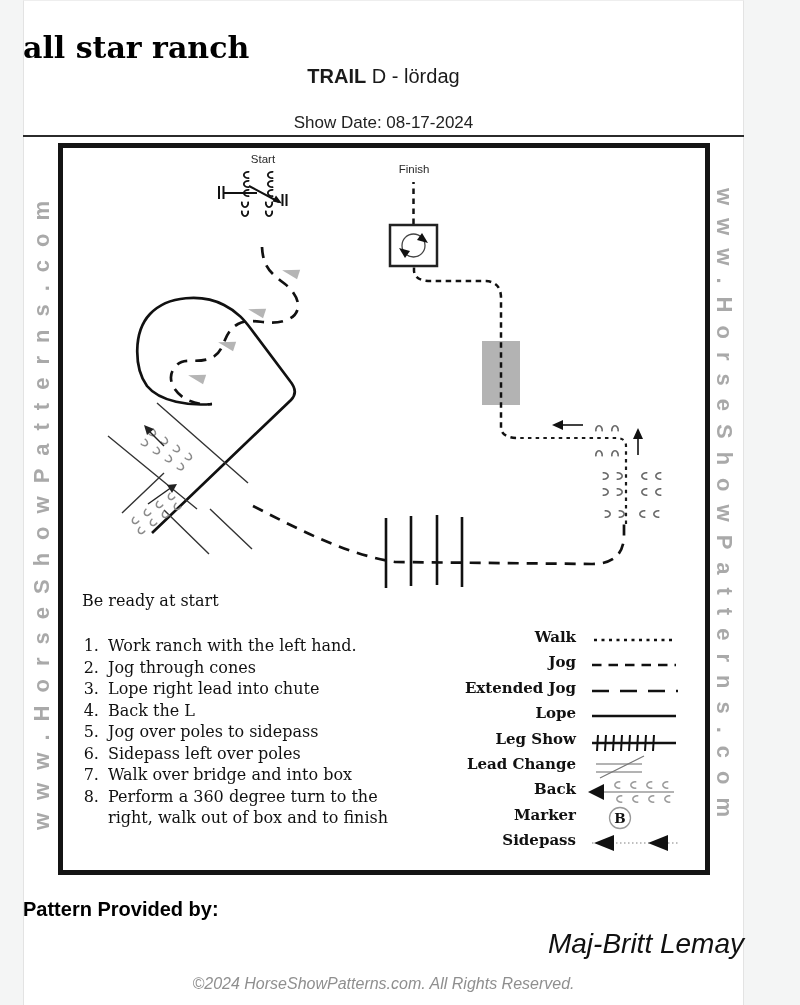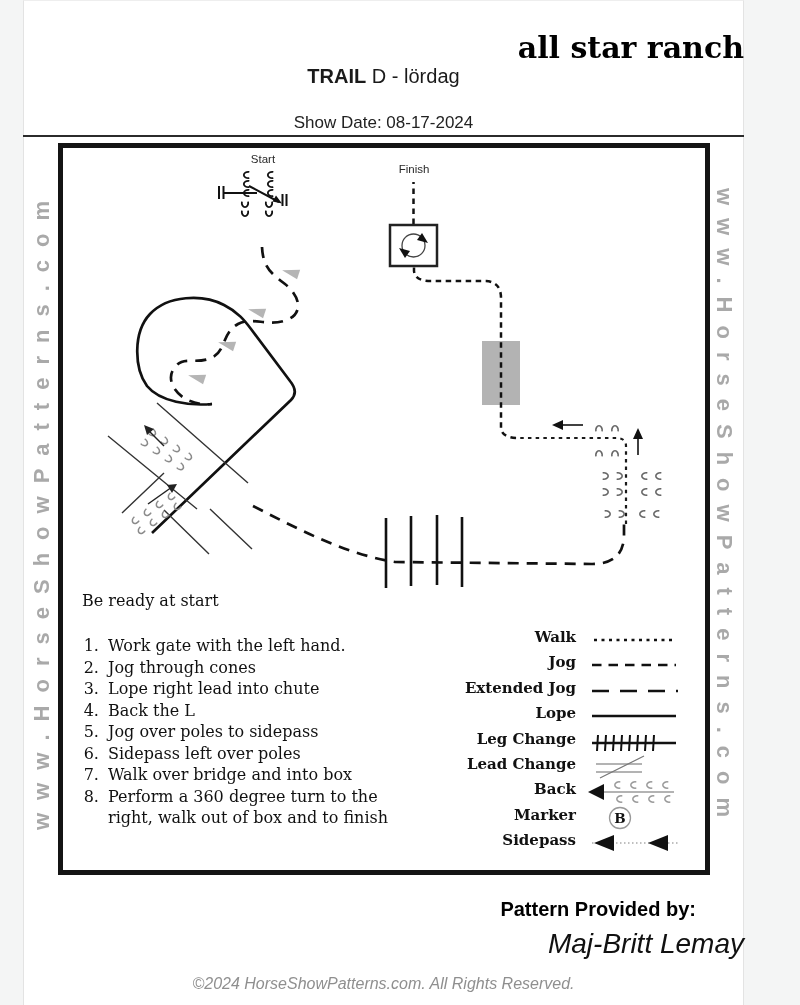--- a/index.html
+++ b/index.html
@@ -1,21 +1,21 @@
 <!DOCTYPE html>
 <html><head>
 <meta charset="utf-8">
 <style>
   html,body{margin:0;padding:0;background:#f4f5f5;}
   .screen{position:relative;width:800px;height:1005px;background:#f4f5f5;overflow:hidden;
           font-family:"Liberation Sans",sans-serif;color:#111;}
   .page{position:absolute;left:23px;top:0;width:721px;height:1005px;background:#fff;
         border-left:1px solid #e3e3e3;border-right:1px solid #e3e3e3;border-top:1px solid #eee;box-sizing:border-box;}
   
-  .title{position:absolute;left:23px;width:721px;top:30px;text-align:right;
+  .title{position:absolute;left:23px;width:721px;top:30px;text-align:left;
          font-family:"DejaVu Serif",serif;font-weight:bold;font-size:30px;color:#000;}
   .trailline{position:absolute;left:23px;width:721px;top:65px;text-align:center;font-size:20px;color:#1a1a1a;}
   .trailline .b{font-weight:bold;}
   .showdate{position:absolute;left:23px;width:721px;top:113px;text-align:center;
             font-size:17px;color:#222;}
   .toprule{position:absolute;left:23px;top:135px;width:721px;border-top:2px solid #2b2b2b;}
   
   .wm{position:absolute;white-space:nowrap;font-weight:bold;font-size:22px;letter-spacing:13px;
       color:#a9a9a9;}
   .wm-left{left:42px;top:509px;transform:translate(-50%,-50%) rotate(-90deg);}
@@ -30,21 +30,21 @@
   .instructions ol{margin:0;padding-left:22px;list-style:decimal outside;}
   .instructions li{line-height:21.5px;padding-left:4px;}
   
   .legend{position:absolute;left:448px;top:628px;width:238px;}
   .lrow{display:flex;align-items:flex-start;height:25.4px;}
   .llabel{width:128px;text-align:right;font-family:"DejaVu Serif",serif;font-weight:bold;
           font-size:15px;color:#111;}
   .lsym{width:96px;height:24px;margin-left:10px;}
   
   .pageref{position:absolute;left:23px;width:686px;top:882px;text-align:right;font-weight:bold;font-size:12.5px;}
-  .providedby{position:absolute;left:23px;width:673px;top:898px;text-align:right;
+  .providedby{position:absolute;left:23px;width:673px;top:898px;text-align:left;
               font-weight:bold;font-size:20px;color:#000;}
   .provider{position:absolute;left:23px;width:721px;top:928px;text-align:right;
             font-style:italic;font-size:28px;color:#111;}
   .copyright{position:absolute;left:23px;width:721px;top:975px;text-align:center;
              font-style:italic;font-size:16px;color:#8f8f8f;}
 </style>
 </head>
 <body>
 
 <div class="screen">
@@ -174,21 +174,21 @@
       <rect x="390" y="225" width="47" height="41" fill="#fff" stroke="#222" stroke-width="2.5"></rect>
       <circle cx="413.5" cy="245.5" r="11.5" fill="none" stroke="#444" stroke-width="1.3"></circle>
       <polygon points="422,233 428,243 417,240" fill="#111"></polygon>
       <polygon points="405,258 399,248 410,251" fill="#111"></polygon>
     </g>
   </svg>
 
   <div class="instructions">
     <p>Be ready at start</p>
     <ol>
-      <li>Work gate with the left hand.</li>
+      <li>Work ranch with the left hand.</li>
       <li>Jog through cones</li>
       <li>Lope right lead into chute</li>
       <li>Back the L</li>
       <li>Jog over poles to sidepass</li>
       <li>Sidepass left over poles</li>
       <li>Walk over bridge and into box</li>
       <li>Perform a 360 degree turn to the right, walk out of box and to finish</li>
     </ol>
   </div>
 
@@ -211,21 +211,21 @@
         <line x1="6" y1="12" x2="92" y2="12" stroke="#111" stroke-width="2.7" stroke-dasharray="17 11"></line>
       </svg>
     </div>
     <div class="lrow">
       <div class="llabel">Lope</div>
       <svg class="lsym" viewBox="0 0 96 24">
         <line x1="6" y1="12" x2="90" y2="12" stroke="#111" stroke-width="2.6"></line>
       </svg>
     </div>
     <div class="lrow">
-      <div class="llabel">Leg Change</div>
+      <div class="llabel">Leg Show</div>
       <svg class="lsym" viewBox="0 0 96 24">
         <line x1="6" y1="13" x2="90" y2="13" stroke="#111" stroke-width="2.6"></line>
         <g stroke="#111" stroke-width="2">
           <line x1="12" y1="5" x2="11" y2="21"></line>
             <line x1="20" y1="5" x2="19" y2="21"></line>
           <line x1="28" y1="5" x2="27" y2="21"></line>
             <line x1="36" y1="5" x2="35" y2="21"></line>
           <line x1="44" y1="5" x2="43" y2="21"></line>
             <line x1="52" y1="5" x2="51" y2="21"></line>
           <line x1="60" y1="5" x2="59" y2="21"></line>

